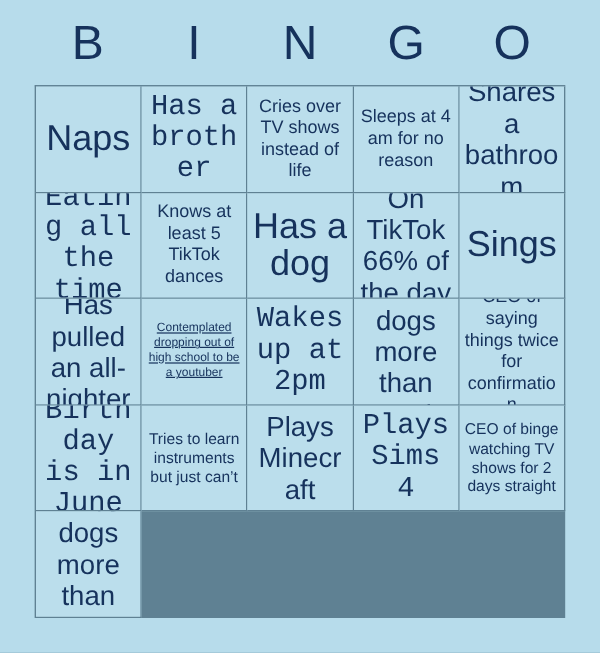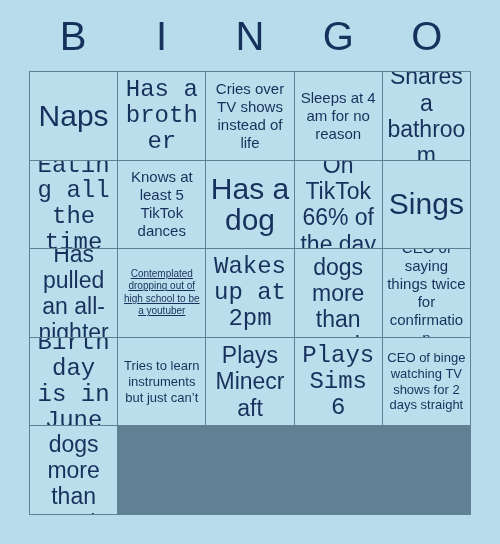--- a/index.html
+++ b/index.html
@@ -156,21 +156,21 @@
       <span class="cell-text">Birthday is in June</span>
     </div>
     <div class="cell size-xs">
       <span class="cell-text">Tries to learn instruments but just can’t</span>
     </div>
     <div class="cell size-md">
       <span class="cell-text">Plays Minecraft</span>
     </div>
 
     <div class="cell size-lg">
-      <span class="cell-text">Plays Sims 6</span>
+      <span class="cell-text">Plays Sims 4</span>
     </div>
     <div class="cell size-xs">
       <span class="cell-text">CEO of binge watching TV shows for 2 days straight</span>
     </div>
     <div class="cell size-md">
       <span class="cell-text">Likes dogs more than people</span>
     </div>
 
   </div>
 </div>

